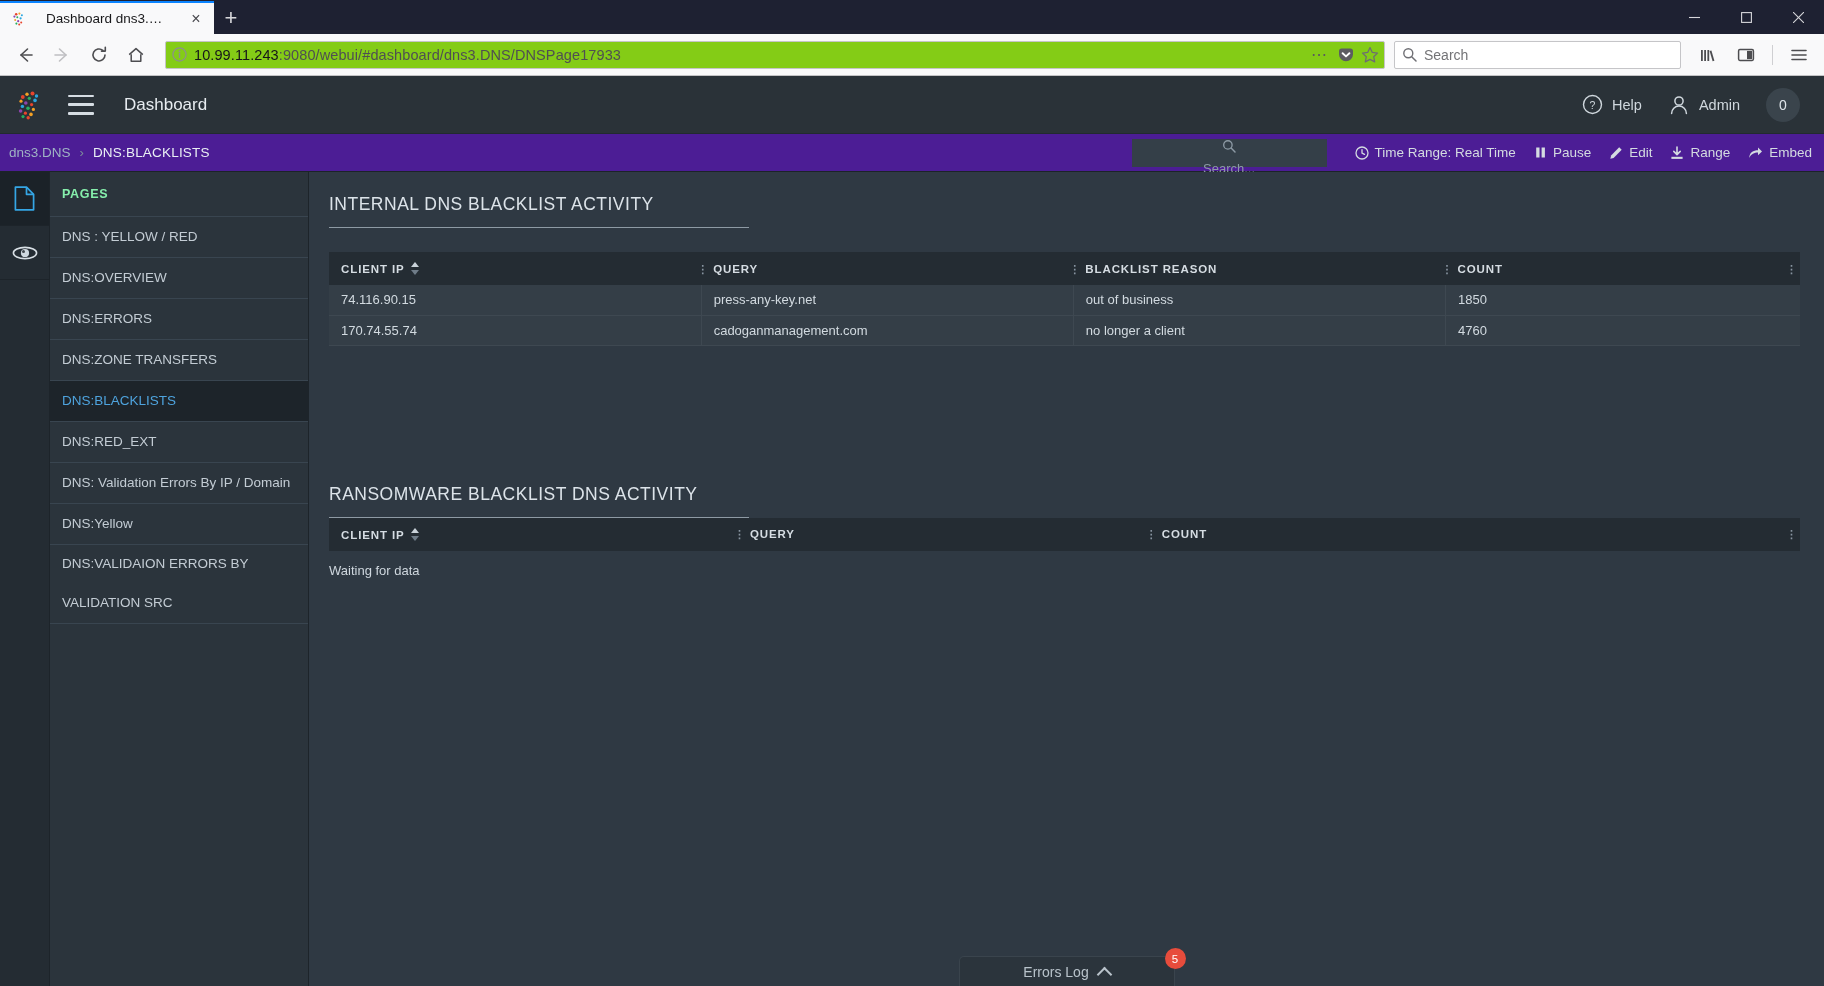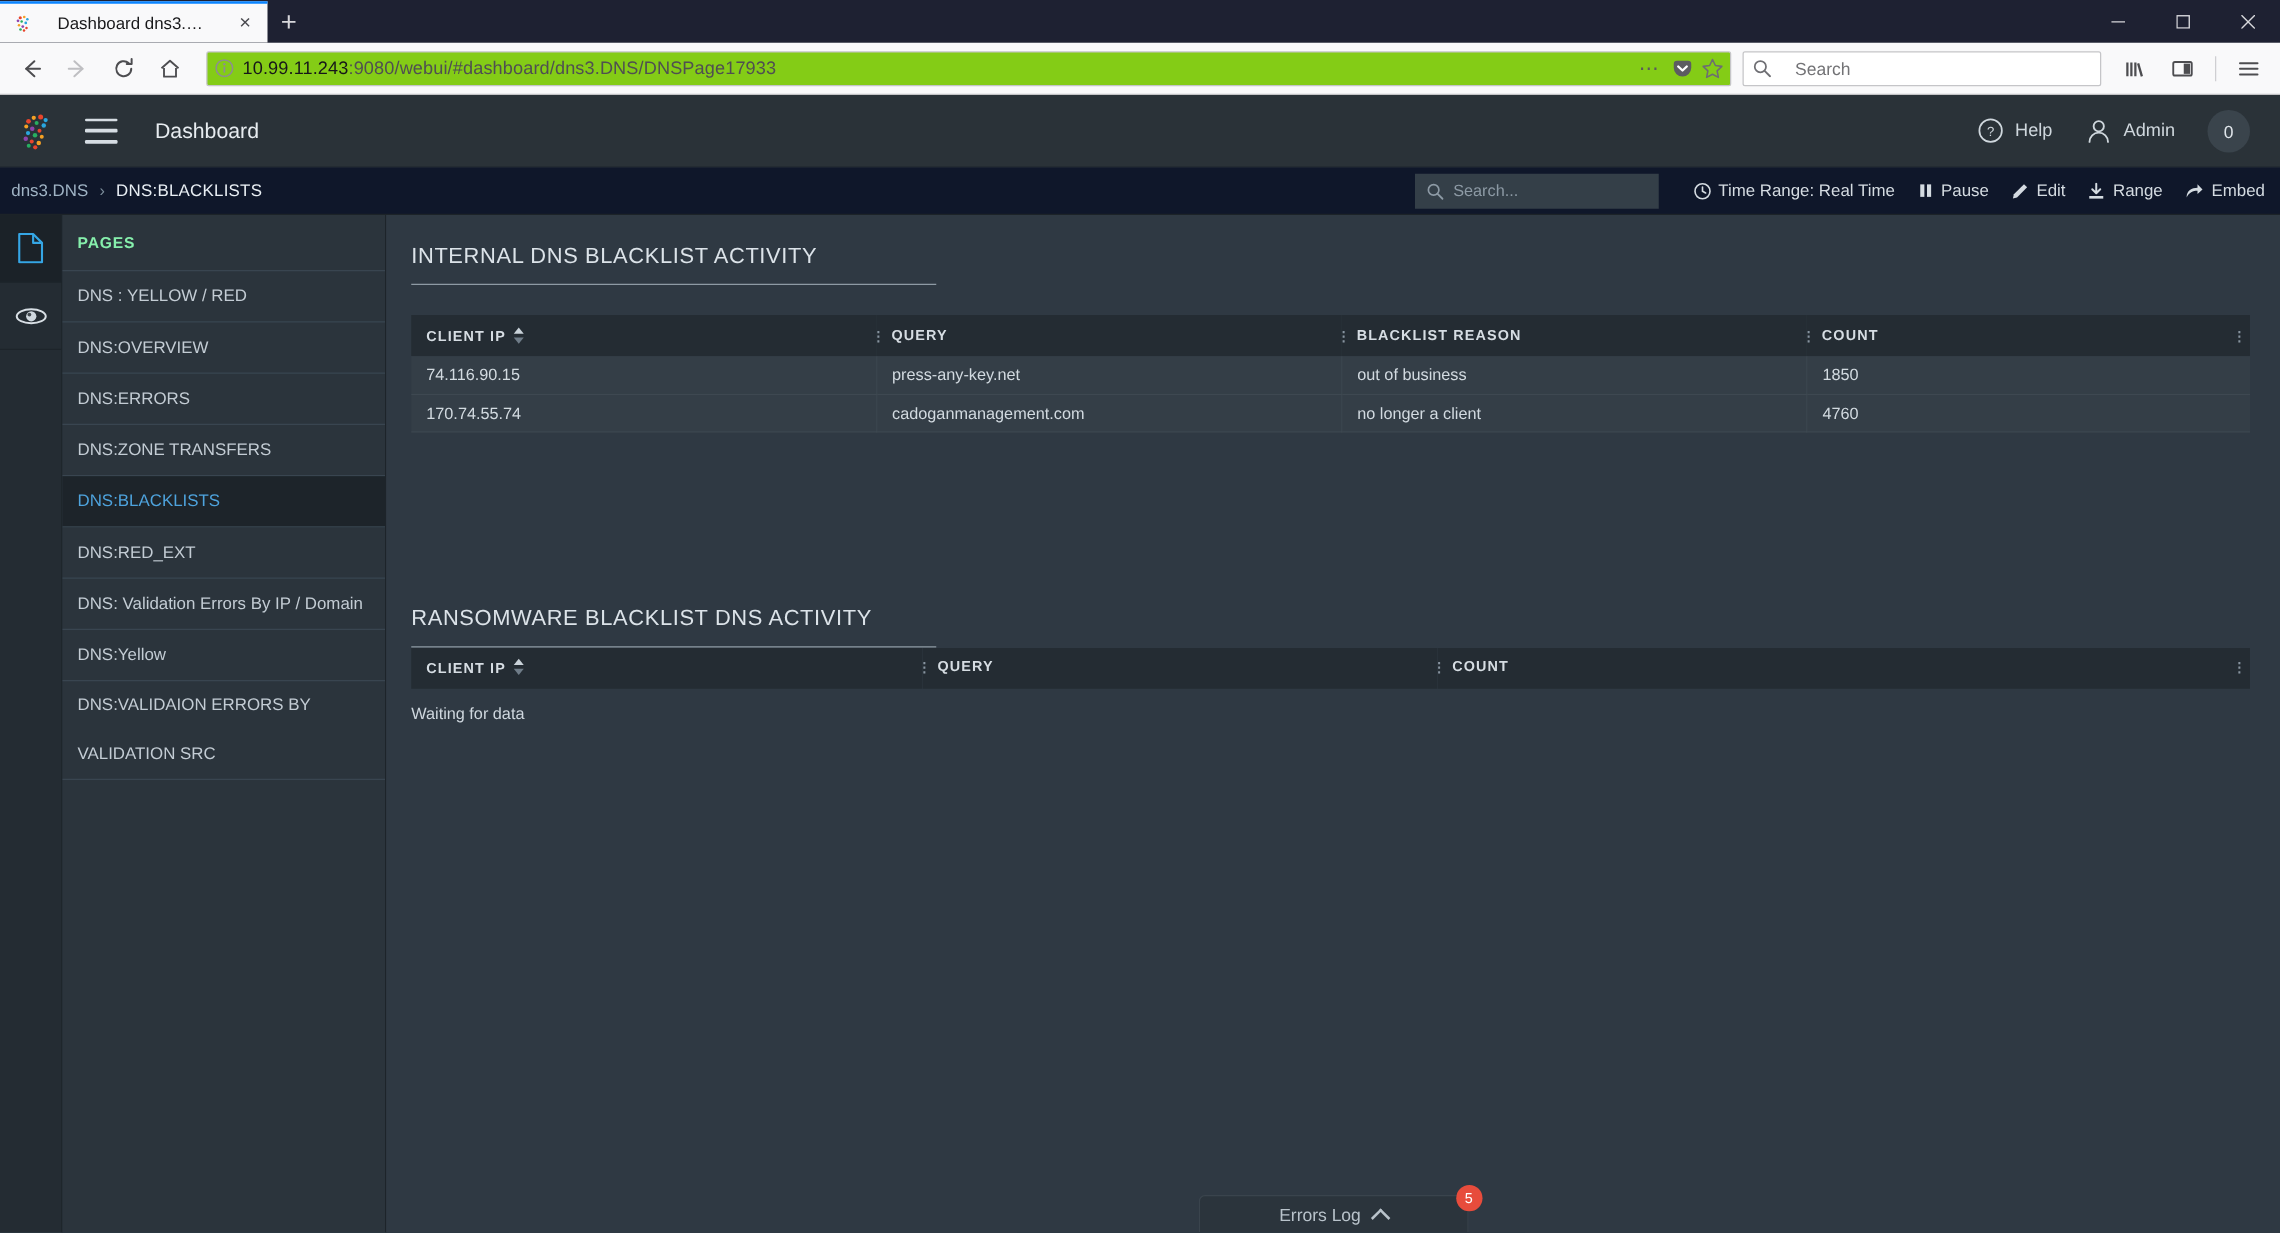--- a/index.html
+++ b/index.html
@@ -66,21 +66,21 @@
   .url-text {
     flex: 1; font-size: 14.5px; color: #4f4f52;
     white-space: nowrap; overflow: hidden;
     letter-spacing: .1px;
   }
   .url-host { color: #16161a; }
   .url-dots { color: #5a5a5e; font-size: 16px; letter-spacing: 1px; padding: 0 3px; }
   .searchbar {
     width: 287px; height: 28px; background: #fff;
     border: 1px solid #c5c5c8; border-radius: 2px;
-    display: flex; align-items: center; padding: 0 7px; gap: 19px;
+    display: flex; align-items: center; padding: 0 7px; gap: 7px;
   }
   .search-ph { font-size: 14px; color: #737376; }
   .navbar-right { display: flex; align-items: center; gap: 2px; padding-left: 8px; }
   .vdiv { width: 1px; height: 20px; background: #cfcfd2; margin: 0 6px; }
 
   
   .app { height: 910px; display: flex; flex-direction: column; background: #2f3943; }
 
   .app-header {
     height: 58px; background: #2a3238; flex: 0 0 58px;
@@ -94,32 +94,33 @@
   .app-title { font-size: 17px; color: #e7ecf0; margin-left: 30px; font-weight: 400; }
   .app-header-right { margin-left: auto; display: flex; align-items: center; gap: 26px; }
   .hdr-item { display: flex; align-items: center; gap: 9px; color: #cfd7dd; font-size: 14.5px; }
   .badge-count {
     width: 34px; height: 34px; border-radius: 50%; background: #3a444c;
     display: flex; align-items: center; justify-content: center;
     color: #dfe5ea; font-size: 14px;
   }
 
   .crumbbar {
-    height: 38px; flex: 0 0 38px; background: #0f172a;
+    height: 38px; flex: 0 0 38px; background: #4c1d95;
     display: flex; align-items: center; padding: 0 12px 0 9px;
     border-bottom: 1px solid #1c2328;
   }
   .crumb { font-size: 13.5px; color: #9fb3c4; }
   .crumb.active { color: #e9eff4; letter-spacing: .2px; }
   .crumb-sep { color: #7b8c9a; font-size: 13px; margin: 0 9px; }
   .crumb-right { margin-left: auto; display: flex; align-items: center; gap: 18px; }
   .panel-search {
     width: 195px; height: 28px; background: #343f48;
     display: flex; align-items: center; gap: 8px; padding: 0 9px;
     margin-right: 10px;
+    flex-direction: column;
   }
   .panel-search span { color: #8d9aa5; font-size: 13px; }
   .tool {
     display: flex; align-items: center; gap: 6px;
     color: #d4dbe1; font-size: 13.5px; white-space: nowrap;
   }
 
   .body-row { flex: 1; display: flex; min-height: 0; }
 
   .iconrail {

